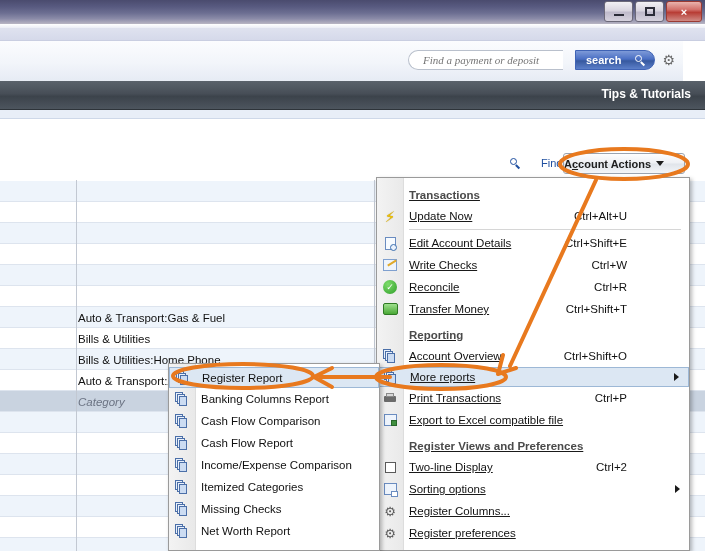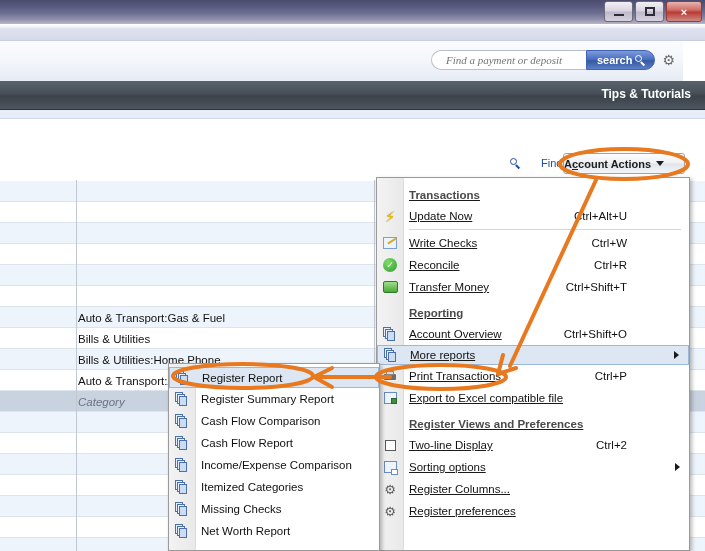--- a/index.html
+++ b/index.html
@@ -49,21 +49,21 @@
   #searchfield input{
     border:none;outline:none;width:100%;background:transparent;
     font-family:"Liberation Serif","DejaVu Serif",serif;
     font-size:11px;font-style:italic;color:#9aa0ab;
   }
   #searchbtn{
     height:20px;padding:0 8px 0 10px;border:1px solid #3f63b5;
     border-radius:0 11px 11px 0;
     background:linear-gradient(180deg,#7e9ad8 0%,#4a6fc4 45%,#37599f 55%,#5b7fc9 100%);
     color:#ffffff;font-size:11px;font-weight:bold;
-    display:flex;align-items:center;gap:3px;box-sizing:border-box;
+    display:flex;align-items:center;gap:14px;box-sizing:border-box;margin-left:12px;
   }
   .mag{display:inline-block;width:11px;height:11px;position:relative;}
   .mag::before{content:"";position:absolute;left:0;top:0;width:7px;height:7px;border:1.5px solid currentColor;border-radius:50%;box-sizing:border-box;}
   .mag::after{content:"";position:absolute;left:6px;top:6px;width:5px;height:1.5px;background:currentColor;transform:rotate(45deg);transform-origin:left center;}
   #gear-top{margin-left:7px;font-size:14px;color:#6a6a6a;line-height:1;}
 
   
   #navbar{
     left:0;top:81px;width:705px;height:28px;
     background:linear-gradient(180deg,#5a626b 0%,#474e57 45%,#3c434b 55%,#4d555e 100%);
@@ -317,20 +317,27 @@
       <div class="mitem">
         <span class="ic">
           <span class="ic-bolt">⚡</span>
         </span>
         <span>Update Now</span>
         <span class="sc">Ctrl+Alt+U</span>
       </div>
       <div class="msep"></div>
       <div class="mitem">
         <span class="ic">
+          <span class="ic-page"></span>
+        </span>
+        <span>Edit Account Details</span>
+        <span class="sc">Ctrl+Shift+E</span>
+      </div>
+      <div class="mitem">
+        <span class="ic">
           <span class="ic-pencil"></span>
         </span>
         <span>Write Checks</span>
         <span class="sc">Ctrl+W</span>
       </div>
       <div class="mitem">
         <span class="ic">
           <span class="ic-check">✓</span>
         </span>
         <span>Reconcile</span>
@@ -423,21 +430,21 @@
         <span>Register Report</span>
       </div>
       <div class="mitem">
         <span class="ic">
           <span class="ic-docs">
             <i></i>
             <i></i>
             <i></i>
           </span>
         </span>
-        <span>Register Summary Report</span>
+        <span>Banking Columns Report</span>
       </div>
       <div class="mitem">
         <span class="ic">
           <span class="ic-docs">
             <i></i>
             <i></i>
             <i></i>
           </span>
         </span>
         <span>Cash Flow Comparison</span>

